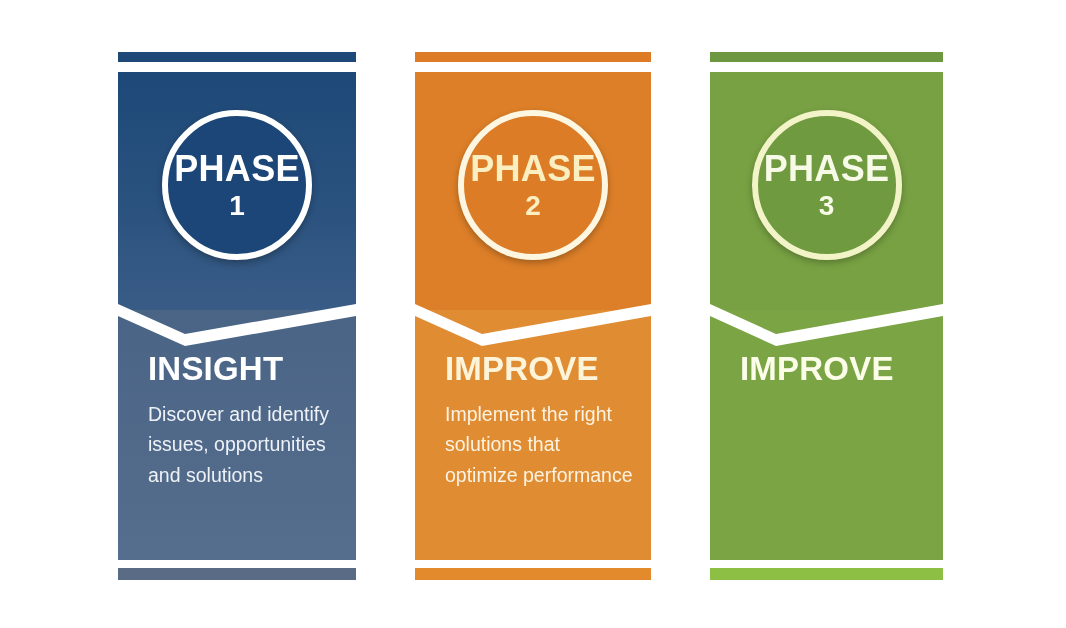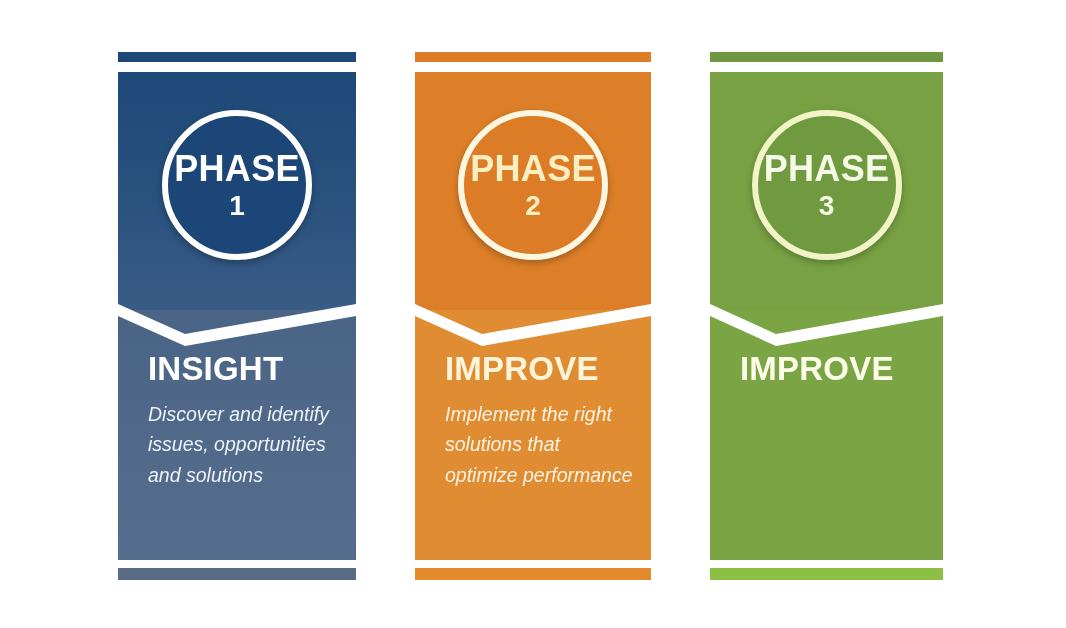--- a/index.html
+++ b/index.html
@@ -62,21 +62,20 @@
   
   .txt { position:absolute; left:30px; right:18px; top:42px; }
   .title {
     font-size:33px; font-weight:700;
     letter-spacing:0.2px; line-height:1.0;
     margin-bottom:14px;
   }
   .desc {
     font-size:19.5px; font-weight:400;
     line-height:1.56;
-    font-style:italic;
   }
 
   
   #col-1 { left:118px; width:238px; }
   #col-1 .accent-top    { background:#1d4877; }
   #col-1 .accent-bottom { background:#5a6b85; }
   #col-1 .panel-head    { background:linear-gradient(180deg,#1d4877 0%, #2a527f 55%, #395c86 100%); }
   #col-1 .panel-body    { background:linear-gradient(180deg,#4a6486 0%, #566e8d 100%); }
   #col-1 .circle        { background:#1c4677; border:6px solid #ffffff;
                           box-shadow:0 3px 7px rgba(0,0,0,.30); }

